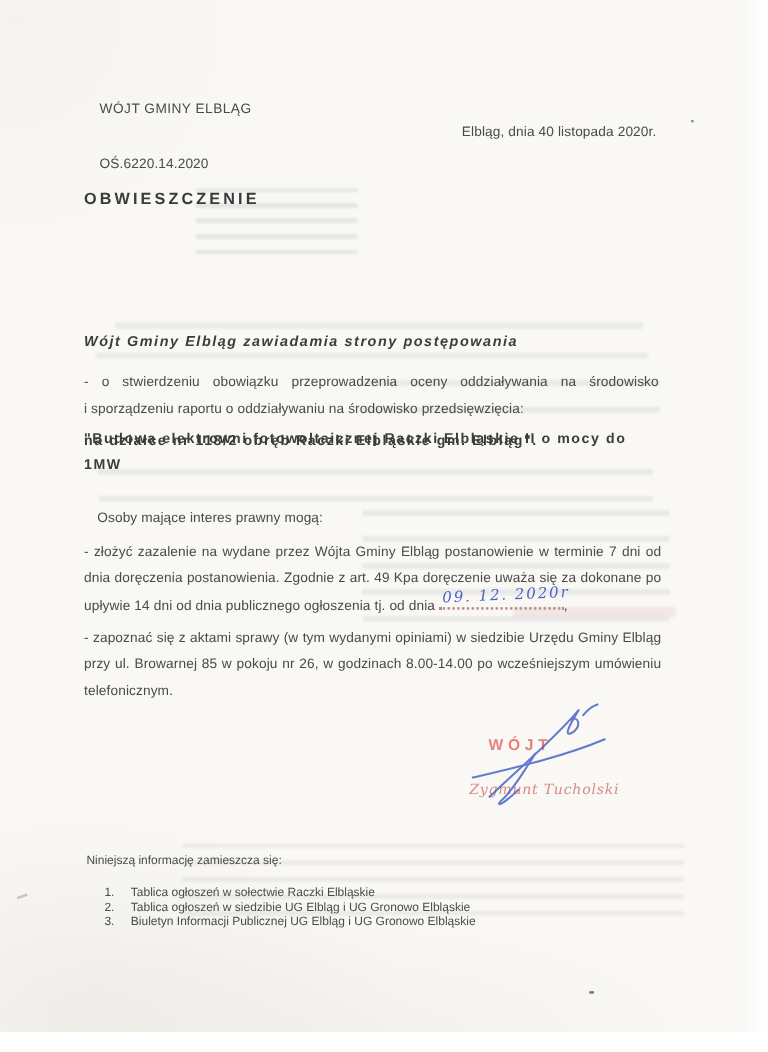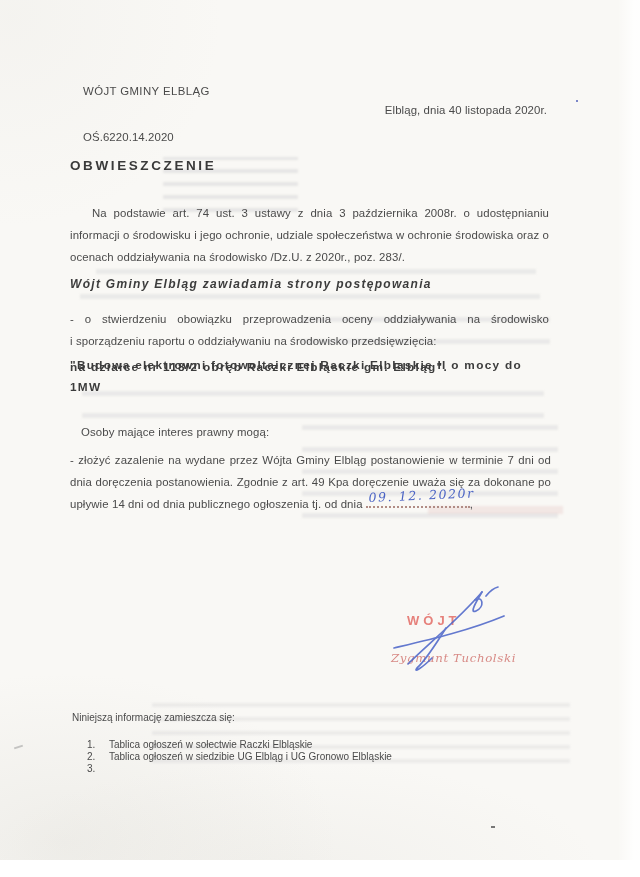--- a/index.html
+++ b/index.html
@@ -67,36 +67,36 @@
   <div class="abs bleed bleed-lines-14" style="left:152px; top:701px; width:418px; height:62px;"></div>
 
   <div class="abs t" style="left:83px; top:80px; letter-spacing:0.4px;">WÓJT GMINY ELBLĄG</div>
 
   <div class="abs t right" style="left:70px; top:99px; width:477px;">Elbląg, dnia 40 listopada 2020r.</div>
 
   <div class="abs t" style="left:83px; top:126px;">OŚ.6220.14.2020</div>
 
   <div class="abs doc-title center" style="left:70px; top:158px; width:478px;">OBWIESZCZENIE</div>
 
-  <div class="abs t justify indent" style="left:70px; top:202px; width:479px;">Na podstawie art. 74 ust. 3 ustawy z dnia 3 października 2008r. o udostępnianiu informacji o środowisku i jego ochronie, udziale społeczeństwa w ochronie środowiska oraz o ocenach oddziaływania na środowisko /Dz.U. z 2020r., poz. 283/.</div>
 
   <div class="abs notice-head center" style="left:70px; top:277px; width:478px;font-style:italic;">Wójt Gminy Elbląg zawiadamia strony postępowania</div>
 
   <div class="abs t" style="left:70px; top:330px; width:479px;">i sporządzeniu raportu o oddziaływaniu na środowisko przedsięwzięcia:</div>
   <div class="abs t justify-all" style="left:70px; top:308px; width:479px;">- o stwierdzeniu obowiązku przeprowadzenia oceny oddziaływania na środowisko</div>
 
   <div class="abs proj center" style="left:70px; top:354px; width:478px;">"Budowa elektrowni fotowoltaicznej Raczki Elbląskie II o mocy do 1MW</div>
   <div class="abs proj center" style="left:70px; top:356px; width:478px;">na działce nr 118/2 obręb Raczki Elbląskie gm. Elbląg".</div>
 
   <div class="abs t" style="left:81px; top:421px;">Osoby mające interes prawny mogą:</div>
 
   <div class="abs t justify" style="left:70px; top:449px; width:481px;">
     <span>- złożyć zazalenie na wydane przez Wójta Gminy Elbląg postanowienie w terminie 7 dni od dnia doręczenia postanowienia. Zgodnie z art. 49 Kpa doręczenie uważa się za dokonane po upływie 14 dni od dnia publicznego ogłoszenia tj. od dnia </span><span class="dotline"><span class="hand">09. 12. 2020r</span></span><span>,</span>
   </div>
 
+  <div class="abs t justify" style="left:70px; top:521px; width:481px;">- zapoznać się z aktami sprawy (w tym wydanymi opiniami) w siedzibie Urzędu Gminy Elbląg przy ul. Browarnej 85 w pokoju nr 26, w godzinach 8.00-14.00 po wcześniejszym umówieniu telefonicznym.</div>
 
   <div class="abs stamp-role" style="left:407px; top:613px;">WÓJT</div>
   <div class="abs stamp-name" style="left:391px; top:637px;">Zygmunt Tucholski</div>
 
   <svg class="abs sig-svg" style="left:386px; top:586px;" width="140" height="85" viewBox="0 0 140 85" fill="none" stroke="#4a63c8" stroke-width="1.7" stroke-linecap="round" opacity="0.85">
     <path d="M22,78 C40,60 74,32 96,6"></path>
     <path d="M96,6 C90,16 83,28 90,25 C99,21 97,9 89,14"></path>
     <path d="M8,62 C42,54 82,45 118,30"></path>
     <path d="M60,42 C50,58 40,74 31,82 C27,87 35,83 46,72"></path>
     <path d="M100,10 C104,5 108,2 112,1"></path>
@@ -104,19 +104,20 @@
 
   <div class="abs small" style="left:72px; top:712px;">Niniejszą informację zamieszcza się:</div>
 
   <div class="abs small" style="left:87px; top:739px;">1.</div>
   <div class="abs small" style="left:109px; top:739px;">Tablica ogłoszeń w sołectwie Raczki Elbląskie</div>
 
   <div class="abs small" style="left:87px; top:751px;">2.</div>
   <div class="abs small" style="left:109px; top:751px;">Tablica ogłoszeń w siedzibie UG Elbląg i UG Gronowo Elbląskie</div>
 
   <div class="abs small" style="left:87px; top:763px;">3.</div>
+  <div class="abs small" style="left:109px; top:763px;">Biuletyn Informacji Publicznej  UG Elbląg i UG Gronowo Elbląskie</div>
 
   <div class="speck" style="left:491px; top:826px; width:4px; height:2px; background:#565656; opacity:0.8;"></div>
   <div class="speck" style="left:576px; top:100px; width:2px; height:2px; background:#7b86c8;"></div>
   <div class="speck" style="left:14px; top:746px; width:9px; height:2px; background:#9a9a9a; opacity:0.55; transform:rotate(-18deg);"></div>
 
   <div class="white-strip"></div>
 </div>
 
 </body></html>

